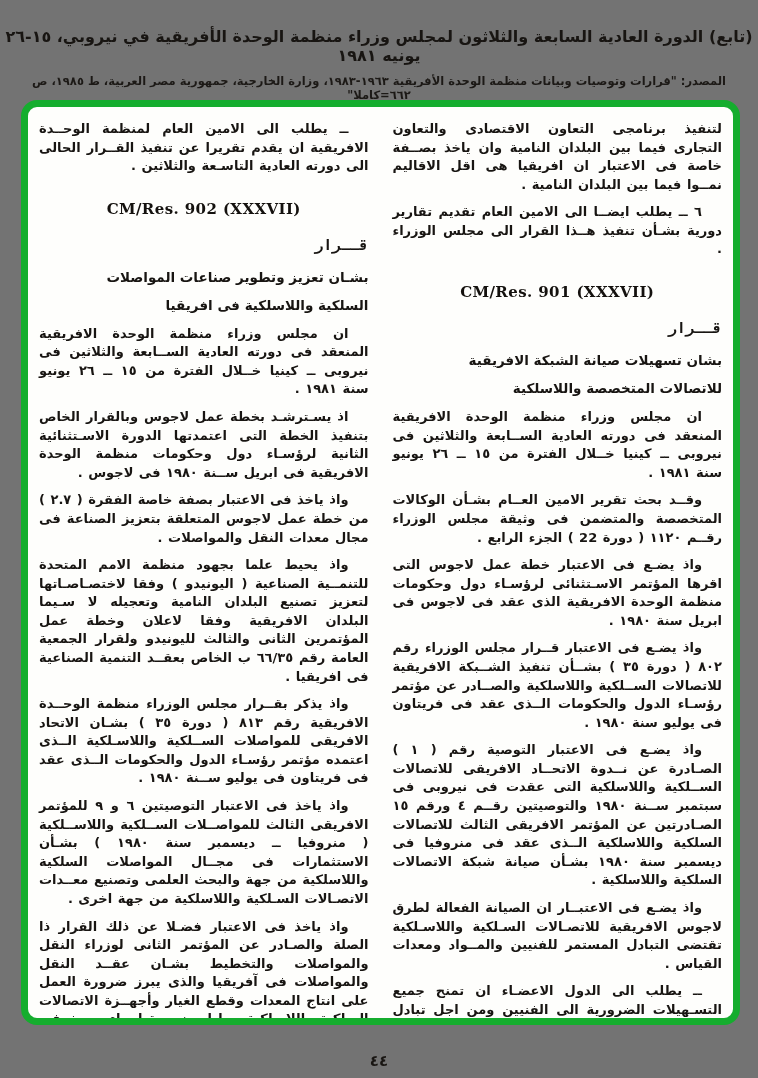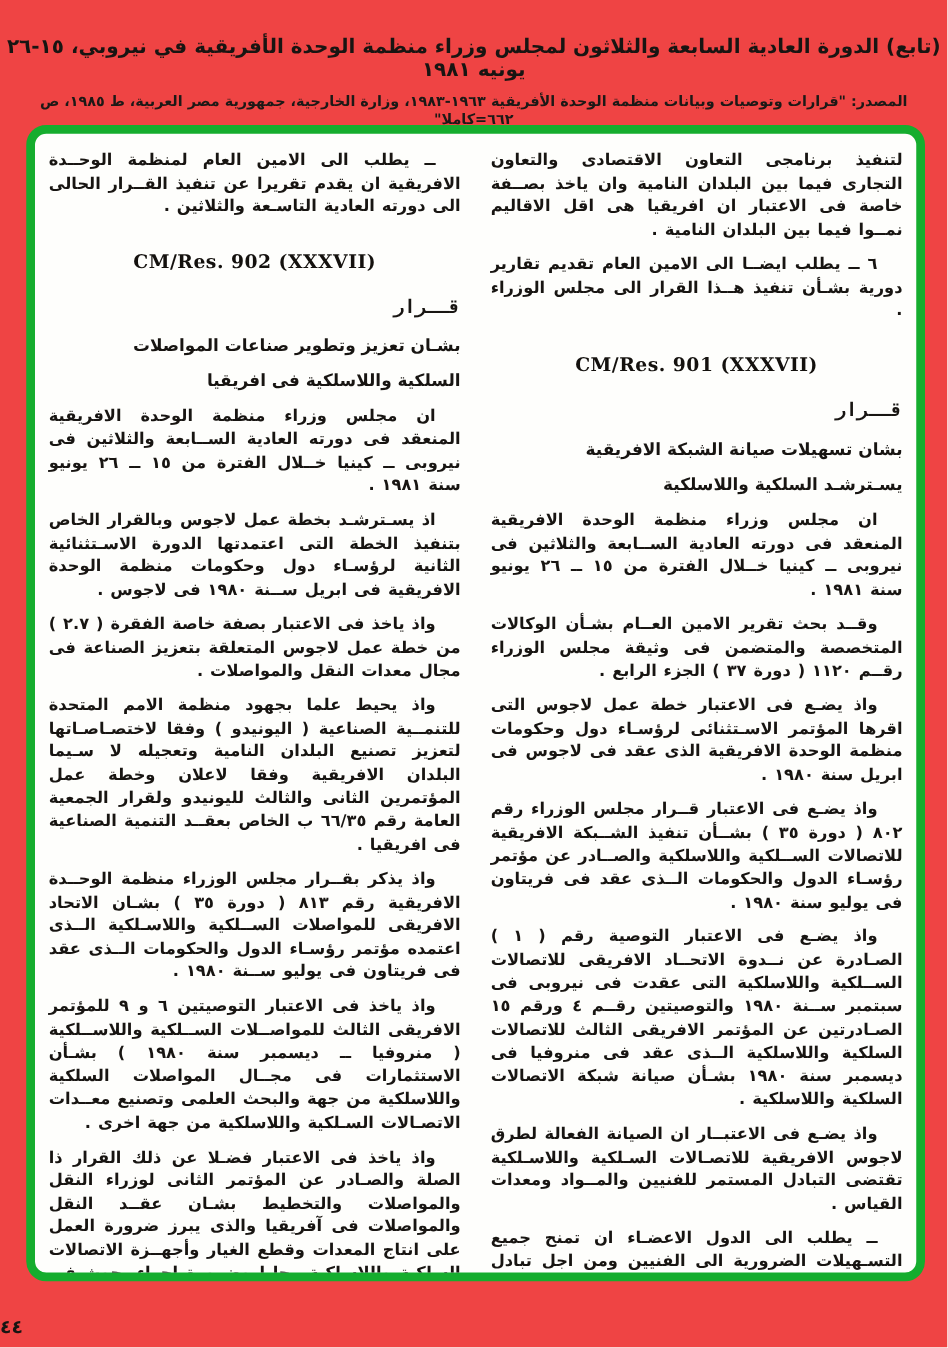--- a/index.html
+++ b/index.html
@@ -6,21 +6,21 @@
   html,body { width:758px; height:1078px; }
   body {
     background:#ffffff;
     font-family:"DejaVu Sans", sans-serif;
     color:#181512;
     overflow:hidden;
   }
   .page {
     position:relative;
     width:758px; height:1078px;
-    background:#ef4444;
+    background:#737373;
   }
   .doc-header {
     direction:rtl;
     text-align:center;
     padding-top:27px;
   }
   .doc-header .line1 {
     font-size:16px;
     font-weight:bold;
     letter-spacing:0.2px;
@@ -81,21 +81,21 @@
   .res-subtitle {
     font-size:13.5px;
     font-weight:bold;
     text-align:right;
     margin:0 0 12px 0;
   }
   .page-number {
     position:absolute;
     left:0; right:0;
     bottom:8px;
-    text-align:left;
+    text-align:center;
     font-size:15px;
     font-weight:bold;
   }
 </style>
 </head>
 <body>
 
 <div class="page">
 
   <header class="doc-header">
@@ -105,23 +105,23 @@
 
   <div class="green-box">
     <div class="columns">
 
       <section class="col">
         <p class="para">لتنفيذ برنامجى التعاون الاقتصادى والتعاون التجارى فيما بين البلدان النامية وان ياخذ بصــفة خاصة فى الاعتبار ان افريقيا هى اقل الاقاليم نمــوا فيما بين البلدان النامية .</p>
         <p class="para indent">٦ ــ يطلب ايضــا الى الامين العام تقديم تقارير دورية بشـأن تنفيذ هــذا القرار الى مجلس الوزراء .</p>
         <div class="ref">CM/Res. 901 (XXXVII)</div>
         <h2 class="res-title">قــرار</h2>
         <h3 class="res-subtitle">بشان تسهيلات صيانة الشبكة الافريقية</h3>
-        <h3 class="res-subtitle">يسـترشـد السلكية واللاسلكية</h3>
+        <h3 class="res-subtitle">للاتصالات المتخصصة واللاسلكية</h3>
         <p class="para indent">ان مجلس وزراء منظمة الوحدة الافريقية المنعقد فى دورته العادية الســابعة والثلاثين فى نيروبى ــ كينيا خــلال الفترة من ١٥ ــ ٢٦ يونيو سنة ١٩٨١ .</p>
-        <p class="para indent">وقــد بحث تقرير الامين العــام بشـأن الوكالات المتخصصة والمتضمن فى وثيقة مجلس الوزراء رقــم ١١٢٠ ( دورة ٣٧ ) الجزء الرابع .</p>
+        <p class="para indent">وقــد بحث تقرير الامين العــام بشـأن الوكالات المتخصصة والمتضمن فى وثيقة مجلس الوزراء رقــم ١١٢٠ ( دورة 22 ) الجزء الرابع .</p>
         <p class="para indent">واذ يضـع فى الاعتبار خطة عمل لاجوس التى اقرها المؤتمر الاسـتثنائى لرؤسـاء دول وحكومات منظمة الوحدة الافريقية الذى عقد فى لاجوس فى ابريل سنة ١٩٨٠ .</p>
         <p class="para indent">واذ يضـع فى الاعتبار قــرار مجلس الوزراء رقم ٨٠٢ ( دورة ٣٥ ) بشــأن تنفيذ الشــبكة الافريقية للاتصالات الســلكية واللاسلكية والصــادر عن مؤتمر رؤسـاء الدول والحكومات الــذى عقد فى فريتاون فى يوليو سنة ١٩٨٠ .</p>
         <p class="para indent">واذ يضـع فى الاعتبار التوصية رقم ( ١ ) الصـادرة عن نــدوة الاتحــاد الافريقى للاتصالات الســلكية واللاسلكية التى عقدت فى نيروبى فى سبتمبر ســنة ١٩٨٠ والتوصيتين رقــم ٤ ورقم ١٥ الصـادرتين عن المؤتمر الافريقى الثالث للاتصالات السلكية واللاسلكية الــذى عقد فى منروفيا فى ديسمبر سنة ١٩٨٠ بشـأن صيانة شبكة الاتصالات السلكية واللاسلكية .</p>
         <p class="para indent">واذ يضـع فى الاعتبــار ان الصيانة الفعالة لطرق لاجوس الافريقية للاتصـالات السـلكية واللاسـلكية تقتضى التبادل المستمر للفنيين والمــواد ومعدات القياس .</p>
         <p class="para indent">ــ يطلب الى الدول الاعضـاء ان تمنح جميع التسـهيلات الضرورية الى الفنيين ومن اجل تبادل مــواد ومعدات القياس بهدف ضـمان التشـغيل الفعال للشبكة الافريقية للاتصـالات السـلكية واللاسلكية التى تعد عاملا رئيسـيا فى التنمية المتكاملة فى القارة الافريقية .</p>
       </section>
 
       <section class="col">
         <p class="para indent">ــ يطلب الى الامين العام لمنظمة الوحــدة الافريقية ان يقدم تقريرا عن تنفيذ القــرار الحالى الى دورته العادية التاسـعة والثلاثين .</p>
         <div class="ref">CM/Res. 902 (XXXVII)</div>

